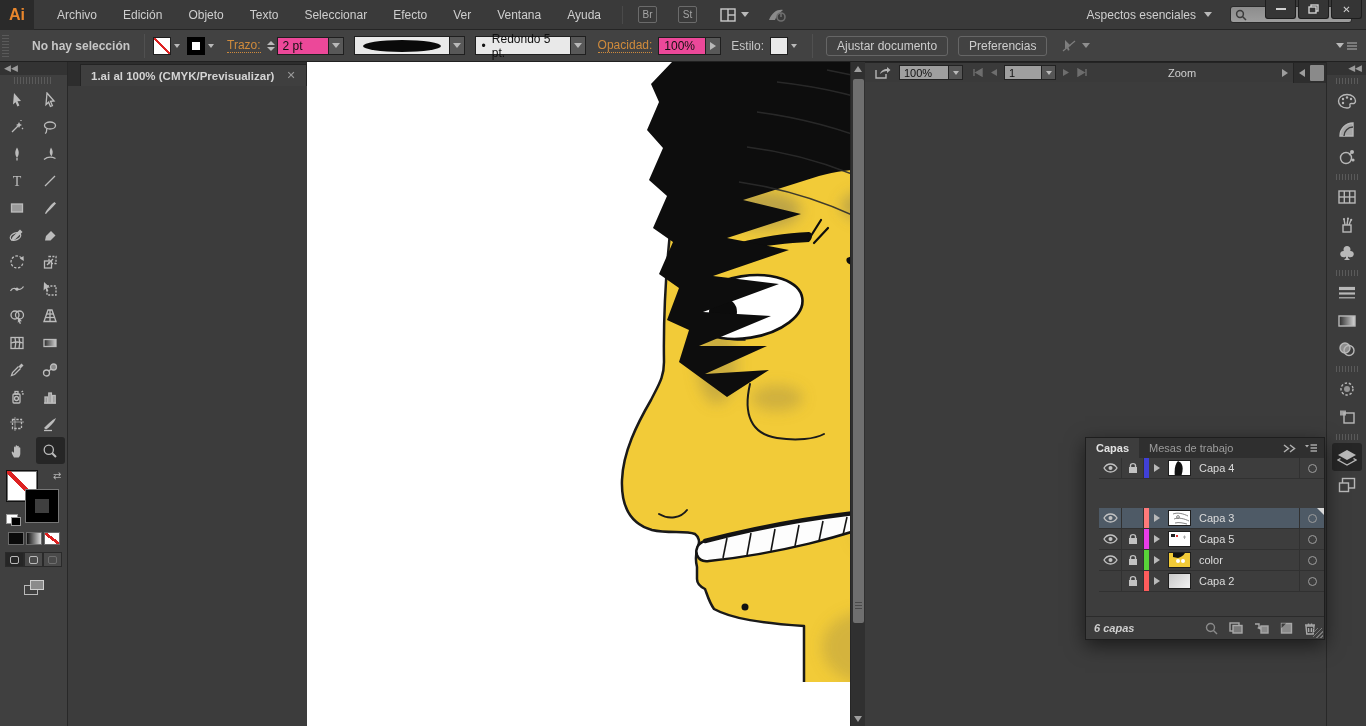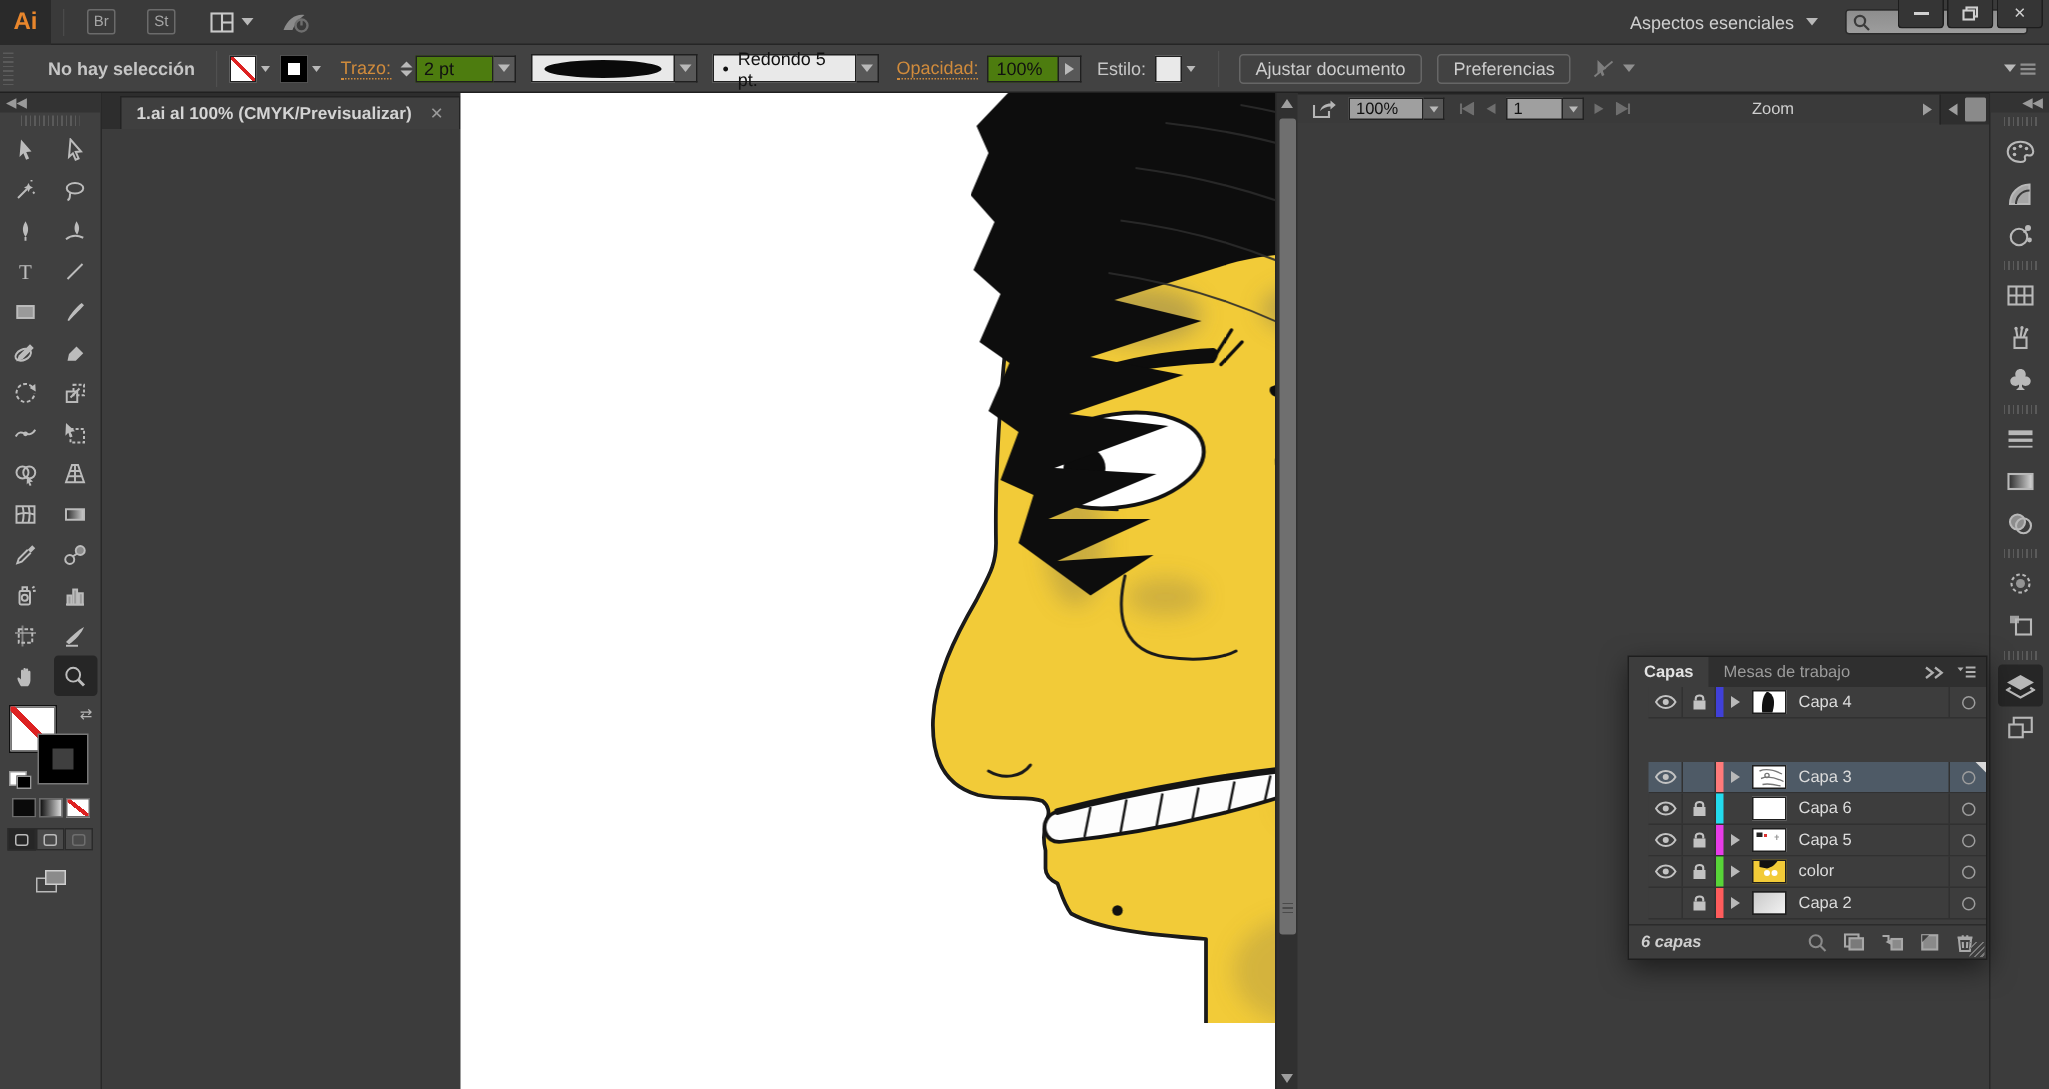--- a/index.html
+++ b/index.html
@@ -44,21 +44,21 @@
   .swatch { width:18px; height:18px; border:1px solid #1f1f1f; background:#fff; position:relative; }
   .swatch.none:after { content:""; position:absolute; inset:0;
     background:linear-gradient(to top right, transparent 44%, #d22 44%, #d22 56%, transparent 56%); }
   .swatch.strokebox { background:#fff; border:5px solid #000; }
   .mini-caret-btn { width:12px; height:18px; display:flex; align-items:center; justify-content:center; margin-right:4px; }
   .mini-caret-btn .caret { border-left-width:3.5px; border-right-width:3.5px; border-top-width:4px; }
   .stepper { display:flex; flex-direction:column; justify-content:center; margin-right:2px; }
   .stepper i { width:0; height:0; border-left:4px solid transparent; border-right:4px solid transparent; display:block; margin:1px 0; }
   .stepper .up { border-bottom:4px solid #b9b9b9; }
   .stepper .down { border-top:4px solid #b9b9b9; }
-  .field { height:18px; background:#4d7c0f; border:1px solid #1f1f1f; color:#111;
+  .field { height:18px; background:#ec4899; border:1px solid #1f1f1f; color:#111;
     display:flex; align-items:center; padding:0 5px; }
   .drop-btn { width:15px; height:18px; background:#585858; border:1px solid #1f1f1f; border-left:none;
     display:flex; align-items:center; justify-content:center; }
   .white-field { height:19px; background:#e9e9e9; border:1px solid #1f1f1f; color:#111;
     display:flex; align-items:center; padding:0 6px; }
   .brush-preview { width:96px; }
   .ellipse-stroke { width:78px; height:12px; background:#0a0a0a; border-radius:50%; margin:0 auto; }
   .cb-button { height:20px; border:1px solid #666; border-radius:3px; background:#424242;
     color:#cdcdcd; display:flex; align-items:center; padding:0 10px; margin:0 5px; }
   .flyout { margin-left:auto; margin-right:8px; display:flex; align-items:center; gap:2px; color:#8f8f8f; }
@@ -175,20 +175,31 @@
 </style>
 </head>
 <body>
 
 <div class="app">
 
   <div class="menubar">
     <div class="ai-logo">
         <span>Ai</span>
       </div>
+    <div class="menus">
+      <span>Archivo</span>
+      <span>Edición</span>
+      <span>Objeto</span>
+      <span>Texto</span>
+      <span>Seleccionar</span>
+      <span>Efecto</span>
+      <span>Ver</span>
+      <span>Ventana</span>
+      <span>Ayuda</span>
+    </div>
     <div class="mb-divider"></div>
     <div class="sq-btn">Br</div>
     <div class="sq-btn" style="margin-left:14px">St</div>
     <div class="icon-btn" style="margin-left:16px">
       <svg width="18" height="14" viewBox="0 0 18 14">
         <rect x="1" y="1" width="14" height="12" fill="none" stroke="#c9c9c9" stroke-width="1.4"></rect>
         <line x1="8" y1="1" x2="8" y2="13" stroke="#c9c9c9" stroke-width="1.4"></line>
         <line x1="8" y1="7" x2="15" y2="7" stroke="#c9c9c9" stroke-width="1.4"></line>
       </svg>
       <span class="caret" style="margin-left:3px"></span>
@@ -861,43 +872,20 @@
                   <circle cx="9" cy="6" r="1.4"></circle>
                 </g>
               </svg></div>
         </div>
         <div class="lp-cell c-name">Capa 3</div>
         <div class="lp-cell c-target">
             <span class="ring"></span>
           </div>
       </div>
 
-      <div class="lp-row">
-        <div class="lp-cell c-eye">
-          <svg width="15" height="10" viewBox="0 0 15 10">
-              <path d="M1,5 C3,1.6 5.5,1 7.5,1 C9.5,1 12,1.6 14,5 C12,8.4 9.5,9 7.5,9 C5.5,9 3,8.4 1,5 Z" fill="none" stroke="#c2c2c2" stroke-width="1.3"></path>
-              <circle cx="7.5" cy="5" r="2" fill="#c2c2c2"></circle>
-            </svg>
-        </div>
-        <div class="lp-cell c-lock">
-          <svg width="10" height="12" viewBox="0 0 10 12">
-              <rect x="1" y="5" width="8" height="6" fill="#c2c2c2"></rect>
-              <path d="M2.5,5 L2.5,3.5 C2.5,1 7.5,1 7.5,3.5 L7.5,5" fill="none" stroke="#c2c2c2" stroke-width="1.4"></path>
-            </svg>
-        </div>
-        <div class="lp-cell c-bar" style="background: rgb(35, 219, 238);"></div>
-        <div class="lp-cell c-arrow"></div>
-        <div class="lp-cell c-thumb">
-            <div class="thumb"></div>
-          </div>
-        <div class="lp-cell c-name">Capa 6</div>
-        <div class="lp-cell c-target">
-            <span class="ring"></span>
-          </div>
-      </div>
 
       <div class="lp-row">
         <div class="lp-cell c-eye">
           <svg width="15" height="10" viewBox="0 0 15 10">
               <path d="M1,5 C3,1.6 5.5,1 7.5,1 C9.5,1 12,1.6 14,5 C12,8.4 9.5,9 7.5,9 C5.5,9 3,8.4 1,5 Z" fill="none" stroke="#c2c2c2" stroke-width="1.3"></path>
               <circle cx="7.5" cy="5" r="2" fill="#c2c2c2"></circle>
             </svg>
         </div>
         <div class="lp-cell c-lock">
           <svg width="10" height="12" viewBox="0 0 10 12">

